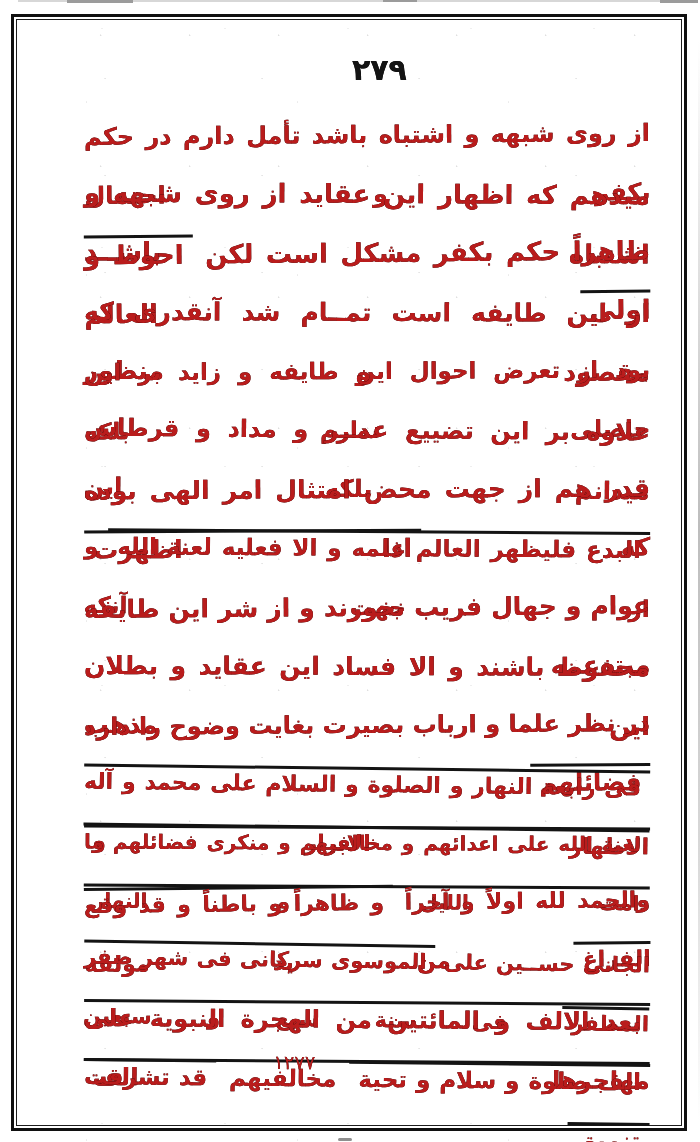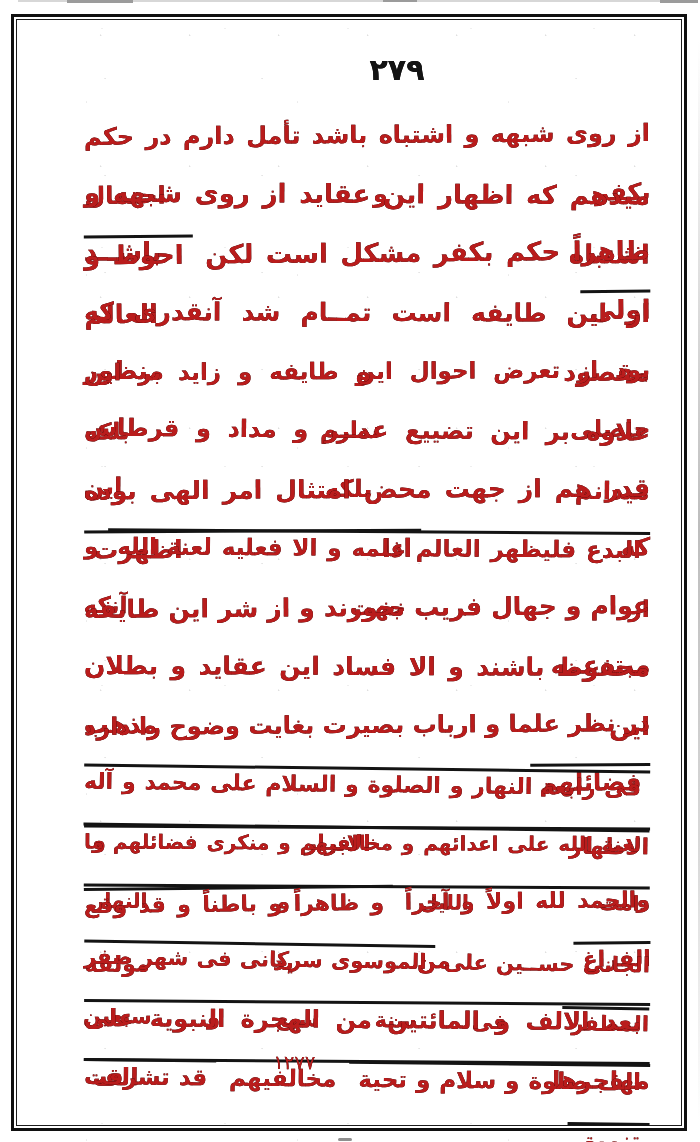--- a/index.html
+++ b/index.html
@@ -25,21 +25,21 @@
 
   
   .noise{position:absolute;inset:0;pointer-events:none;opacity:.8;
     background-image:
       radial-gradient(circle at 13% 27%, rgba(0,0,0,.16) 0 .7px, transparent 1.1px),
       radial-gradient(circle at 67% 81%, rgba(0,0,0,.13) 0 .6px, transparent 1px),
       radial-gradient(circle at 41% 59%, rgba(0,0,0,.10) 0 .5px, transparent 1px),
       radial-gradient(circle at 83% 13%, rgba(0,0,0,.08) 0 .6px, transparent 1px);
     background-size:89px 131px,157px 97px,211px 173px,123px 219px;}
 
-  .page-number{position:absolute;top:52px;left:352px;width:90px;text-align:center;
+  .page-number{position:absolute;top:52px;left:352px;width:90px;
     font-size:30px;font-weight:700;color:#141414;letter-spacing:2px;
     text-shadow:0 0 .6px #000;}
 
   .textblock{position:absolute;left:84px;right:50px;top:106px;
     direction:rtl;color:#b91c1c;filter:blur(.2px);}
   .line{height:59px;line-height:59px;
     text-align:justify;text-align-last:justify;
     font-weight:700;text-shadow:0 0 .6px #000;}
   .seg{display:inline;}
   .ov{border-top:3px solid #141414;padding:2px 9px 0 9px;}

